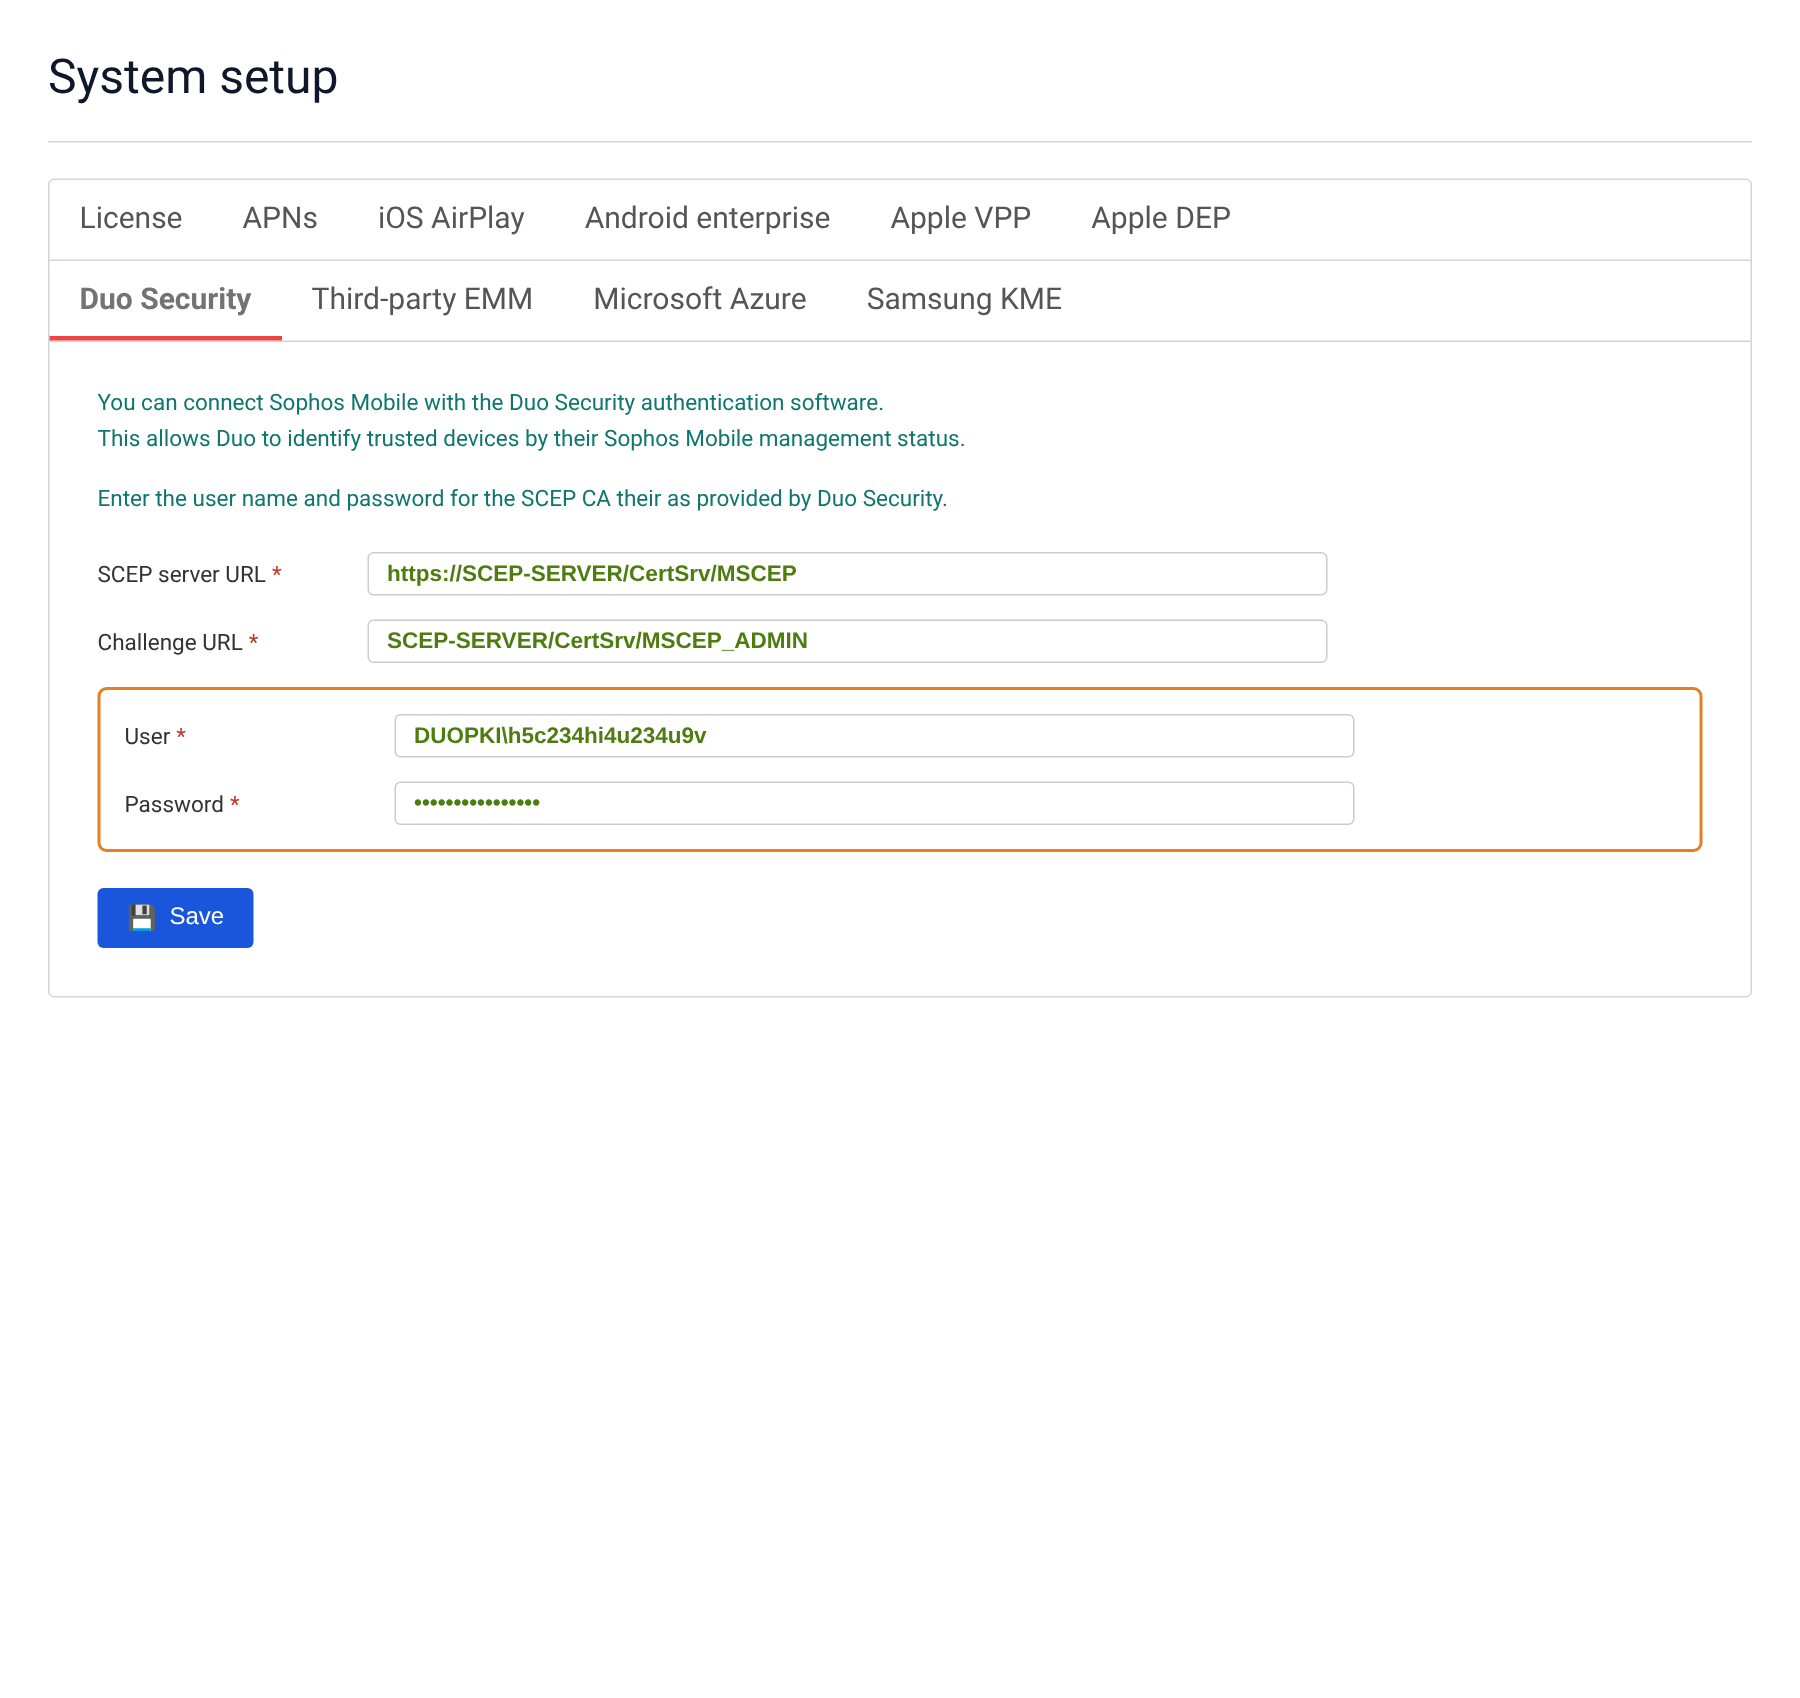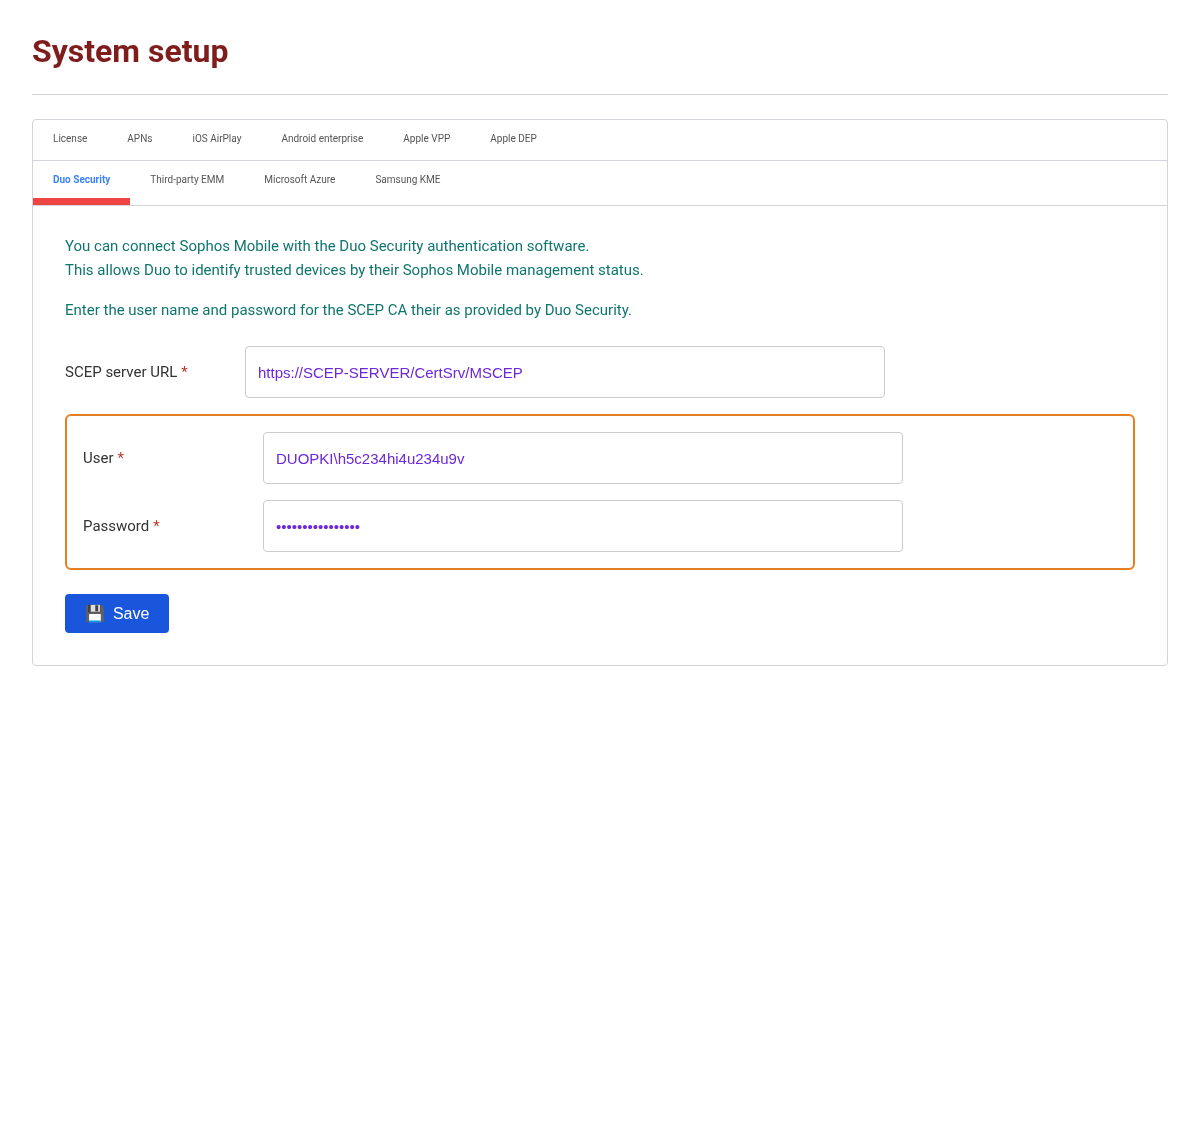--- a/index.html
+++ b/index.html
@@ -15,22 +15,22 @@
       width: 1200px;
       min-height: 1132px;
     }
 
     .page-container {
       padding: 32px 32px 0 32px;
     }
 
     .page-title {
       font-size: 32px;
-      font-weight: 700;
-      color: #7f1d1d;
+      font-weight: 400;
+      color: #0f172a;
       margin-bottom: 24px;
     }
 
     .divider-top {
       border: none;
       border-top: 1px solid #d1d5db;
       margin-bottom: 24px;
     }
 
     .card {
@@ -72,27 +72,28 @@
     }
 
     .required-star {
       color: #c0392b;
       margin-left: 4px;
     }
 
     .form-input {
       flex: 1;
       max-width: 640px;
-      height: 52px;
+      height: 29px;
       border: 1px solid #ccc;
       border-radius: 4px;
       padding: 0 12px;
       font-size: 15px;
-      color: #6d28d9;
+      color: #4d7c0f;
       outline: none;
+      font-weight: bold;
     }
 
     .highlighted-section {
       border: 2px solid #e67e22;
       border-radius: 6px;
       padding: 16px 16px 16px 16px;
       margin-bottom: 24px;
       margin-top: 8px;
     }
 
@@ -118,31 +119,31 @@
       font-weight: 500;
       cursor: pointer;
     }
 
     .save-icon {
       font-size: 16px;
     }
 
     .tab-item {
       padding: 13px 20px;
-      font-size: 10px;
+      font-size: 20px;
       color: #555;
       cursor: pointer;
       border-bottom: 3px solid transparent;
       white-space: nowrap;
       user-select: none;
     }
 
     .tab-item.active {
-      color: #3b82f6;
-      border-bottom: 7px solid #ef4444;
+      color: #737373;
+      border-bottom: 3px solid #ef4444;
       font-weight: 700;
     }
 
     .tabs-first-row {
       display: flex;
       padding: 0 0 0 0;
       border-bottom: 1px solid #d1d5db;
     }
 
     .tabs-second-row {
@@ -188,20 +189,26 @@
         <p class="second-para">Enter the user name and password for the SCEP CA their as provided by Duo Security.</p>
       </div>
 
       <div class="form-group form-non-highlighted">
         <label class="form-label">
           <span>SCEP server URL</span><span class="required-star">*</span>
         </label>
         <input type="text" class="form-input" value="https://SCEP-SERVER/CertSrv/MSCEP" style="">
       </div>
 
+      <div class="form-group form-non-highlighted">
+        <label class="form-label">
+          <span>Challenge URL</span><span class="required-star">*</span>
+        </label>
+        <input type="text" class="form-input" value="SCEP-SERVER/CertSrv/MSCEP_ADMIN" style="">
+      </div>
 
       <div class="highlighted-section">
 
         <div class="form-group">
           <label class="form-label">
             <span>User</span><span class="required-star">*</span>
           </label>
           <input type="text" class="form-input" value="DUOPKI\h5c234hi4u234u9v" style="">
         </div>
 

